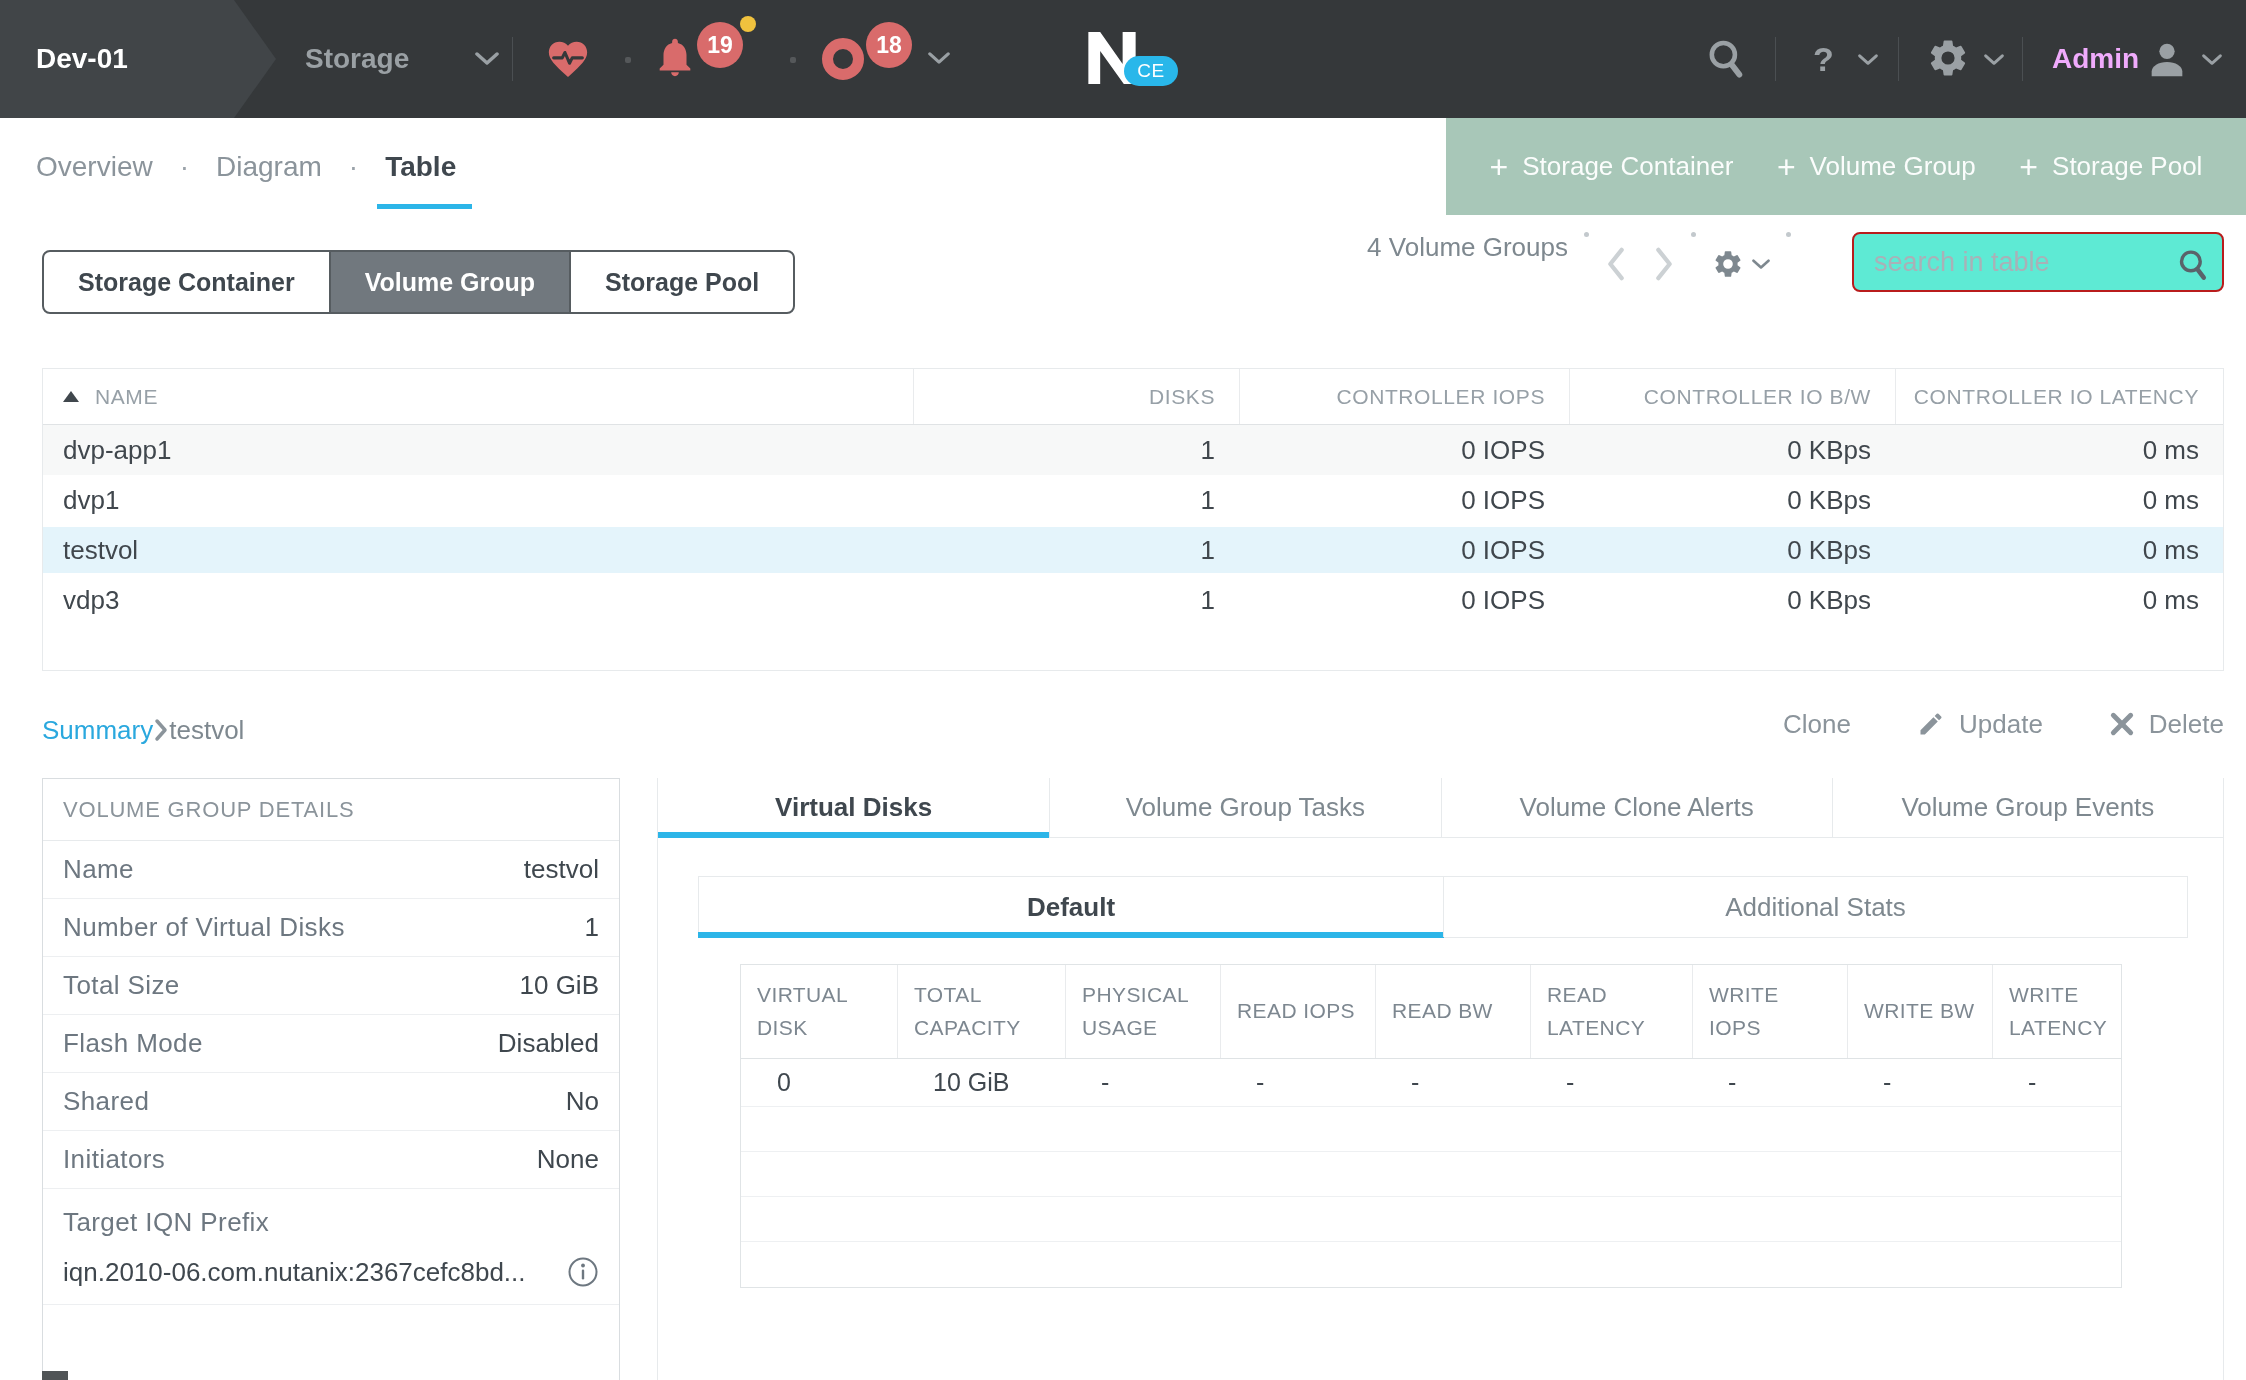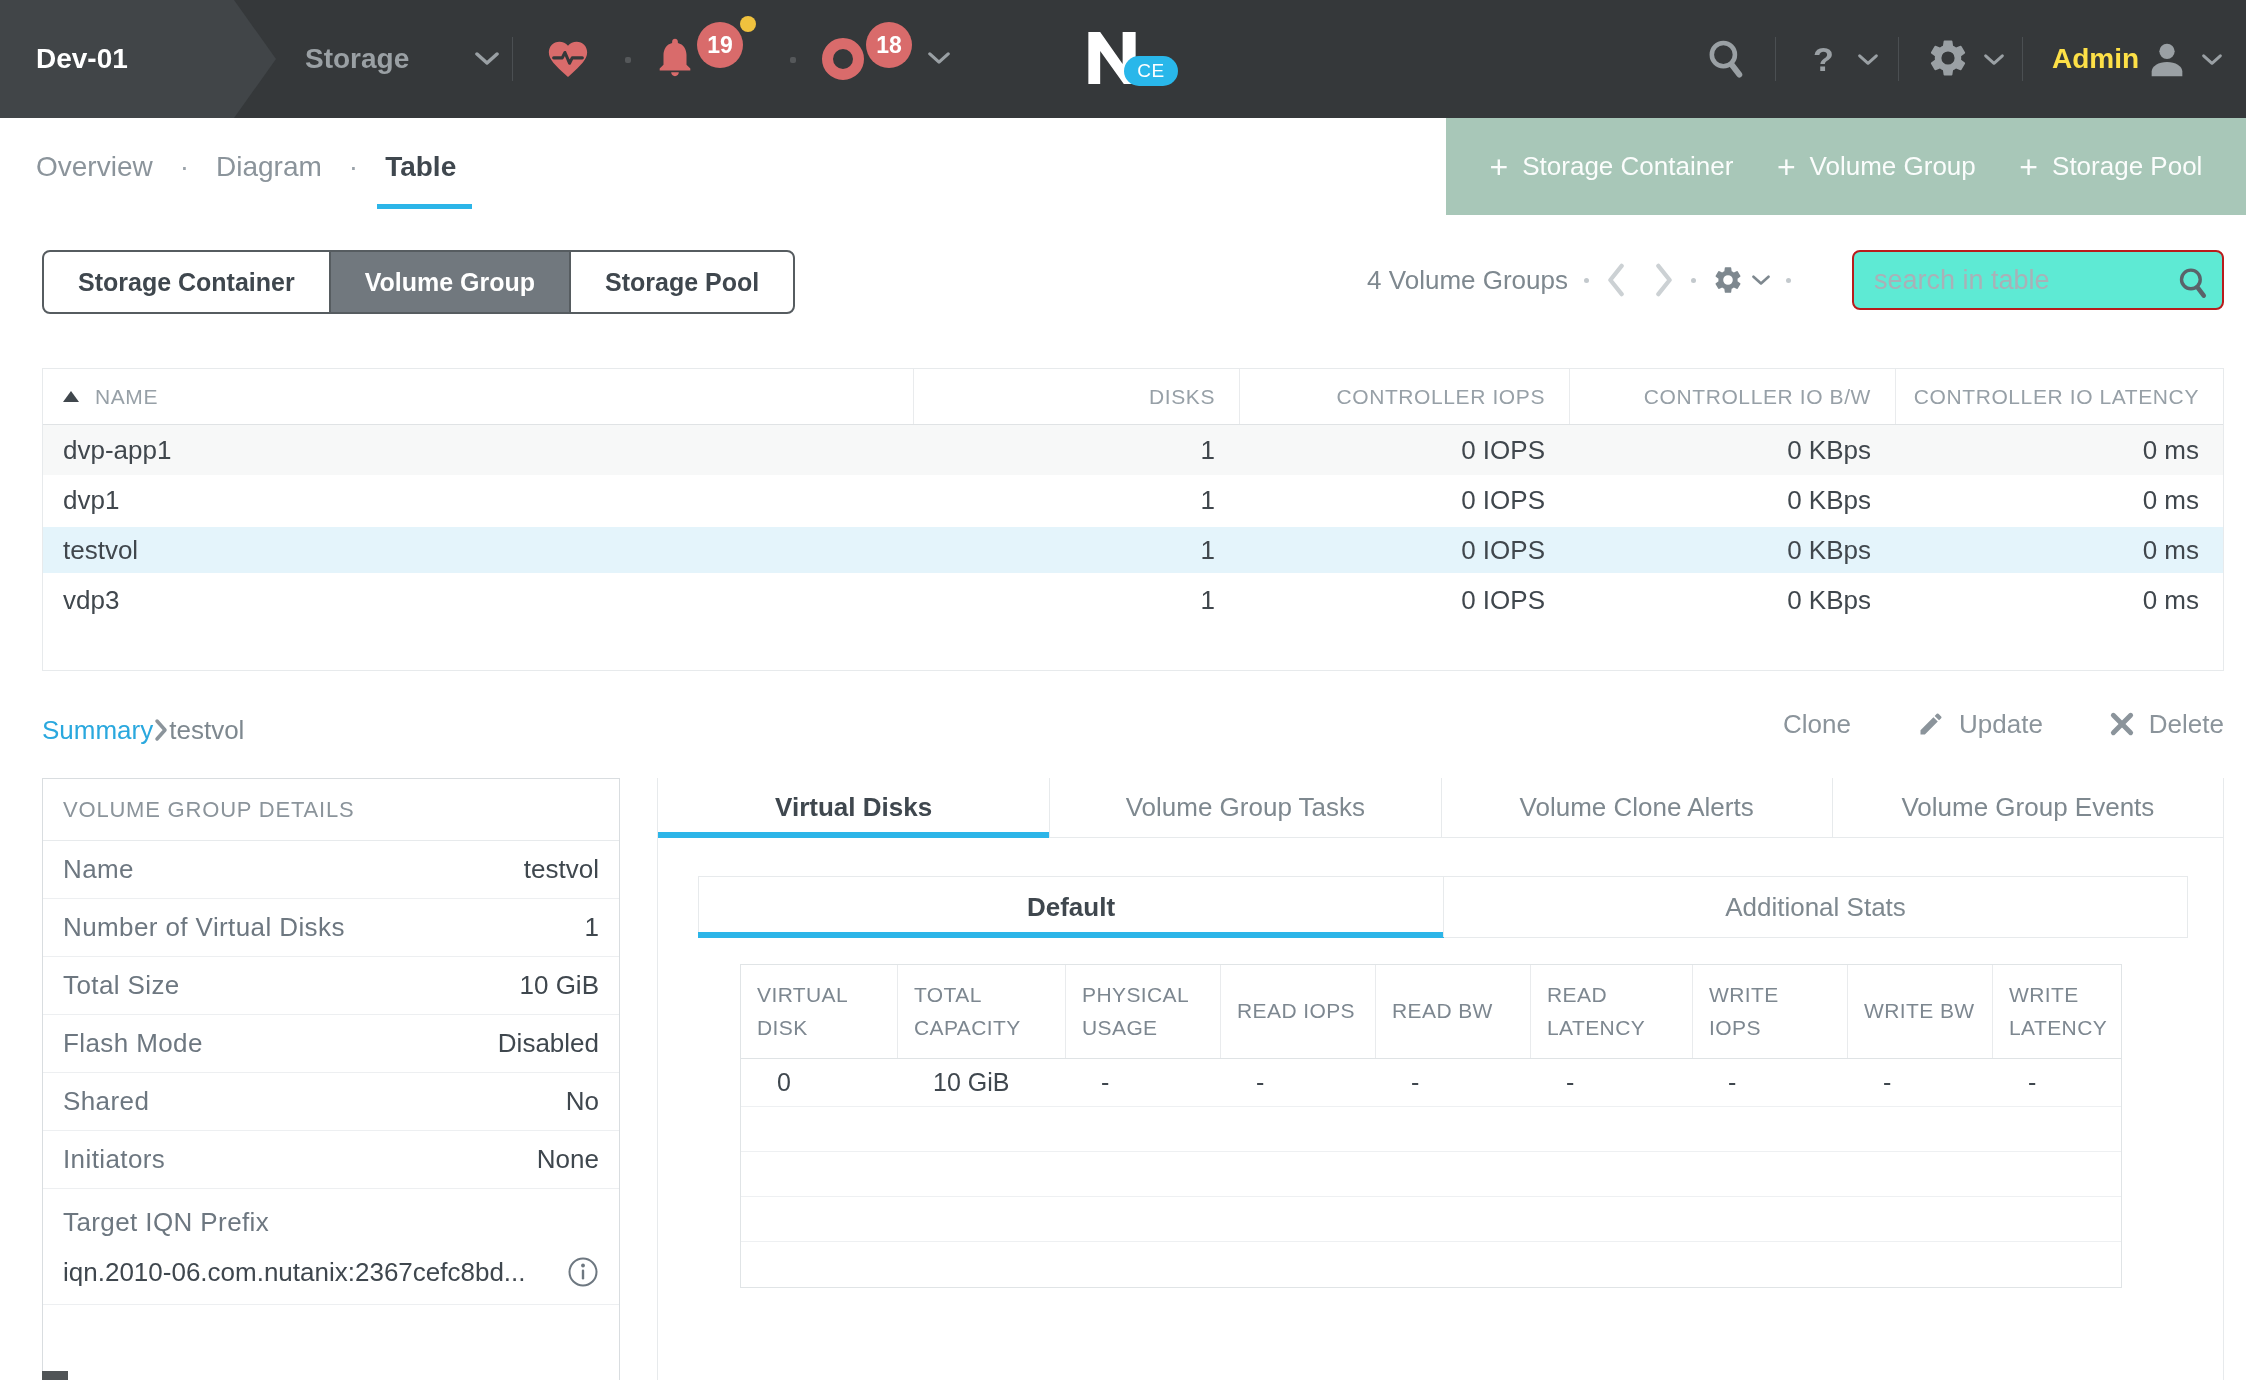--- a/index.html
+++ b/index.html
@@ -24,21 +24,21 @@
   .ydot { position:absolute; width:16px; height:16px; border-radius:50%; background:#f0c23e;
           left:740px; top:16px; }
   .ring { position:absolute; left:822px; top:38px; width:42px; height:42px; border-radius:50%;
           border:11px solid #d96b6b; }
   .logo { position:absolute; left:1088px; top:32px; }
   .ce-pill { position:absolute; left:1124px; top:56px; width:54px; height:30px; border-radius:16px;
              background:#29b7ea; color:#fff; font-size:19px; font-weight:normal; display:flex;
              align-items:center; justify-content:center; letter-spacing:0.5px; }
   .help-q { position:absolute; left:1813px; top:0; line-height:118px; color:#9aa0a4;
             font-size:34px; font-weight:bold; }
-  .admin-lbl { position:absolute; left:2052px; top:0; line-height:118px; color:#fde047;
+  .admin-lbl { position:absolute; left:2052px; top:0; line-height:118px; color:#f0abfc;
                font-size:28px; font-weight:bold; }
 
   
   .subheader { position:absolute; left:0; top:118px; width:2246px; height:97px; background:#fff; }
   .view-tabs { position:absolute; left:36px; top:0; height:97px; display:flex; align-items:center; gap:27px; }
   .view-tab { font-size:28px; color:#8b949b; position:relative; }
   .view-tab.active { color:#3f474e; font-weight:bold; }
   .view-tab.active .underline { position:absolute; left:-8px; right:-16px; bottom:-26px; height:5px; background:#2cb5e8; }
   .tab-dot { color:#9aa2a9; font-size:28px; }
   .create-bar { position:absolute; right:0; top:0; width:800px; height:97px; background:#a8c7b8;
@@ -47,22 +47,22 @@
   .create-btn .plus { font-size:32px; font-weight:300; line-height:1; }
   .create-btn .clabel { font-size:26px; }
 
   
   .seg-control { position:absolute; left:42px; top:250px; height:64px; display:inline-flex;
                  border:2px solid #565c60; border-radius:8px; overflow:hidden; background:#fff; }
   .seg { padding:0 34px; display:flex; align-items:center; font-size:25px; font-weight:bold;
          color:#3f474e; border-left:2px solid #565c60; }
   .seg:first-child { border-left:none; }
   .seg.selected { background:#71787e; color:#fff; }
-  .table-toolbar { position:absolute; right:22px; top:248px; height:64px; display:flex;
-                   align-items:center; gap:16px; }
+  .table-toolbar { position:absolute; right:22px; top:232px; height:64px; display:flex;
+                   gap:16px; }
   .count-label { color:#7e888f; font-size:26px; }
   .mini-dot { width:5px; height:5px; border-radius:50%; background:#c3c9cd; }
   .pag { display:flex; align-items:center; gap:26px; }
   .search-box { position:relative; width:372px; height:60px; border:2px solid #b91c1c;
                 border-radius:8px; background:#5eead4;margin-left:45px; }
   .search-box input { width:100%; height:100%; border:none; outline:none; font-size:27px;
                       color:#5a636a; padding:0 56px 0 20px; background:transparent;
                       font-family:"Liberation Sans","DejaVu Sans",sans-serif; }
   .search-box input::placeholder { color:#a9b1b7; }
   .search-box .mag { position:absolute; right:12px; top:13px; }

